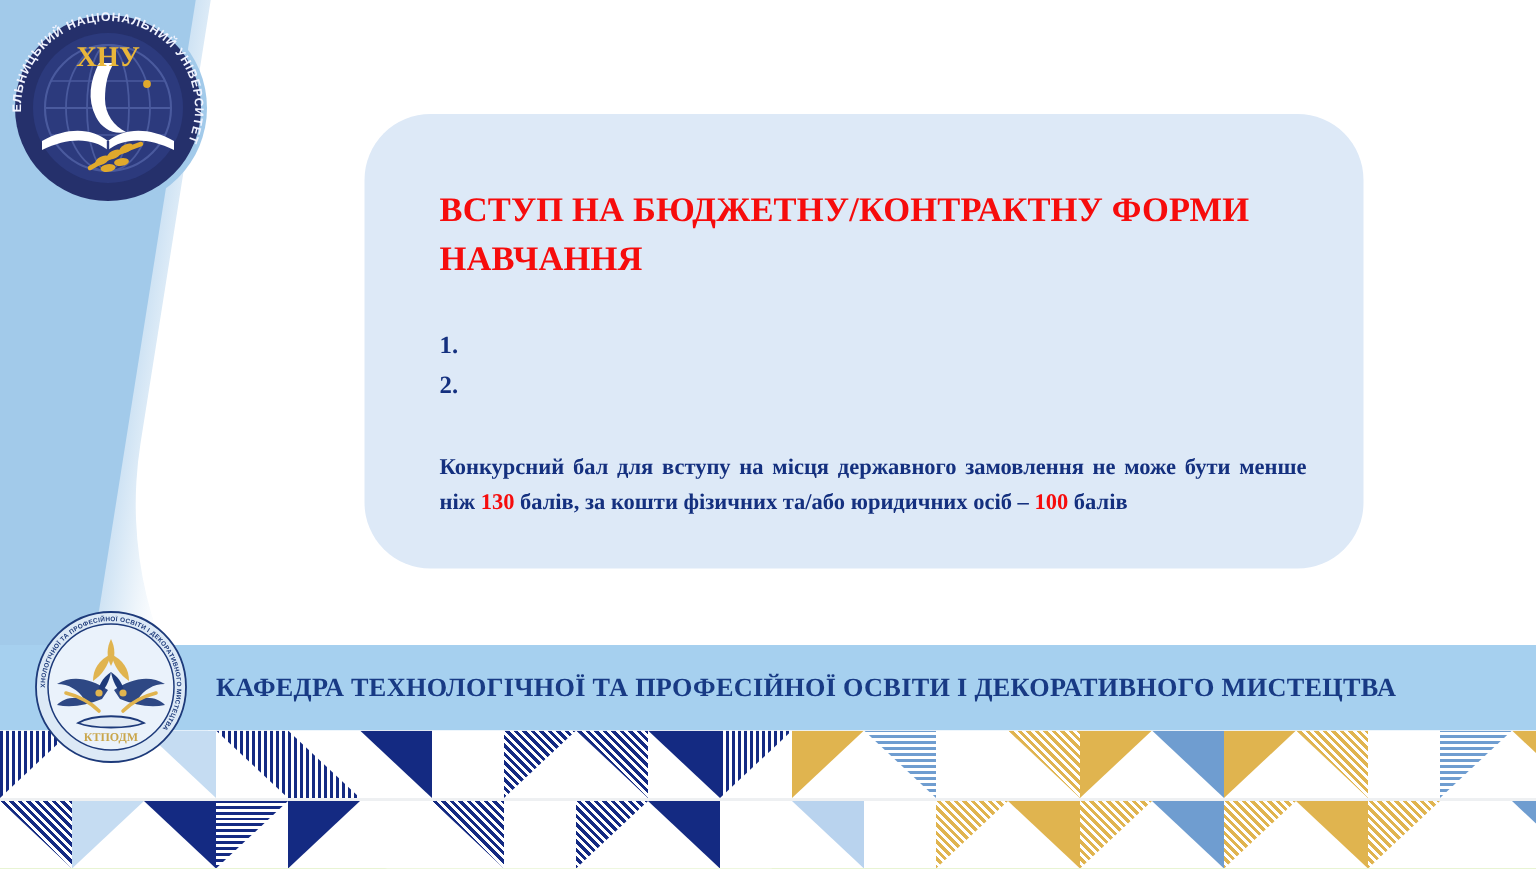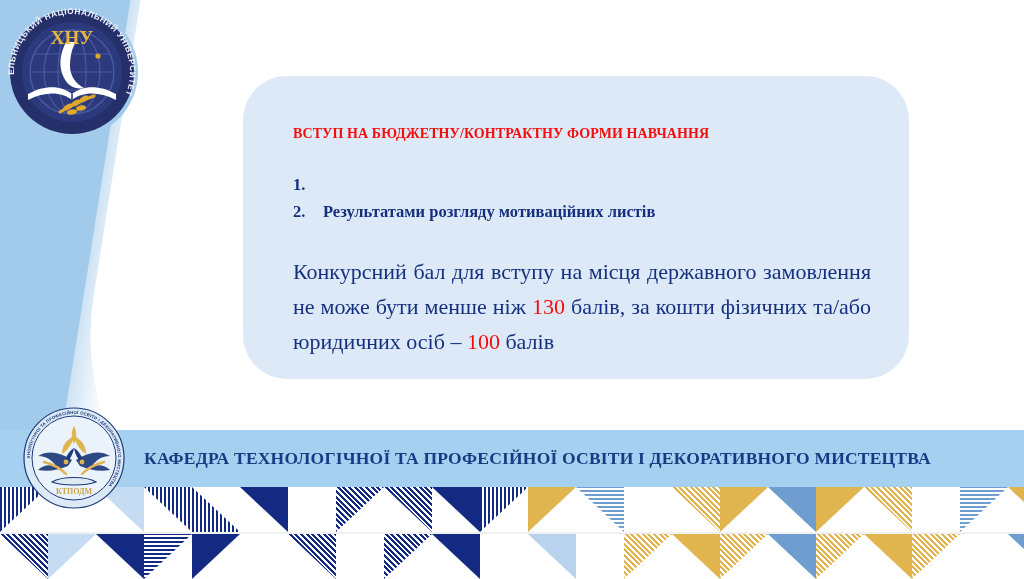--- a/index.html
+++ b/index.html
@@ -43,21 +43,21 @@
     position:absolute;left:243px;top:76px;width:666px;height:303px;
     background:#dde9f7;
     border-radius:44px;
   }
   .card-inner{
     position:absolute;left:50px;top:48px;right:38px;
   }
   .heading{
     color:#f60c0c;
     font-weight:bold;
-    font-size:14px;
+    font-size:23px;
     line-height:1.42;
     letter-spacing:.1px;
     margin:0;
   }
   .list{
     margin:28px 0 0 0;
     padding:0;
     list-style:none;
     color:#14307f;
     font-weight:bold;
@@ -65,22 +65,22 @@
     line-height:1.62;
   }
   .list li{
     display:flex;
     gap:12px;
   }
   .list .num{width:18px;flex:none;}
   .para{
     margin:30px 0 0 0;
     color:#14307f;
-    font-weight:normal;
-    font-size:22px;
+    font-weight:bold;
+    font-size:15px;
     line-height:1.58;
     text-align:justify;
   }
   .para .hl{color:#f60c0c;}
 
   
   .banner{
     position:absolute;left:0;top:430px;width:1024px;height:57px;
     background:#a6d0ef;
     display:flex;align-items:center;
@@ -167,21 +167,20 @@
       <p class="heading">
         <span>ВСТУП  НА БЮДЖЕТНУ/КОНТРАКТНУ ФОРМИ НАВЧАННЯ</span><br>
       </p>
 
       <ul class="list">
         <li>
           <span class="num">1.</span>
         </li>
         <li>
           <span class="num">2.</span>
-          <span>Результатами  розгляду мотиваційних листів</span>
         </li>
       </ul>
 
       <p class="para">
         <span>Конкурсний бал для вступу на місця державного замовлення не може бути менше ніж </span><span class="hl">130</span><span> балів, за кошти фізичних та/або юридичних осіб – </span><span class="hl">100</span><span> балів</span>
       </p>
     </div>
   </div>
 
   <div class="banner">

